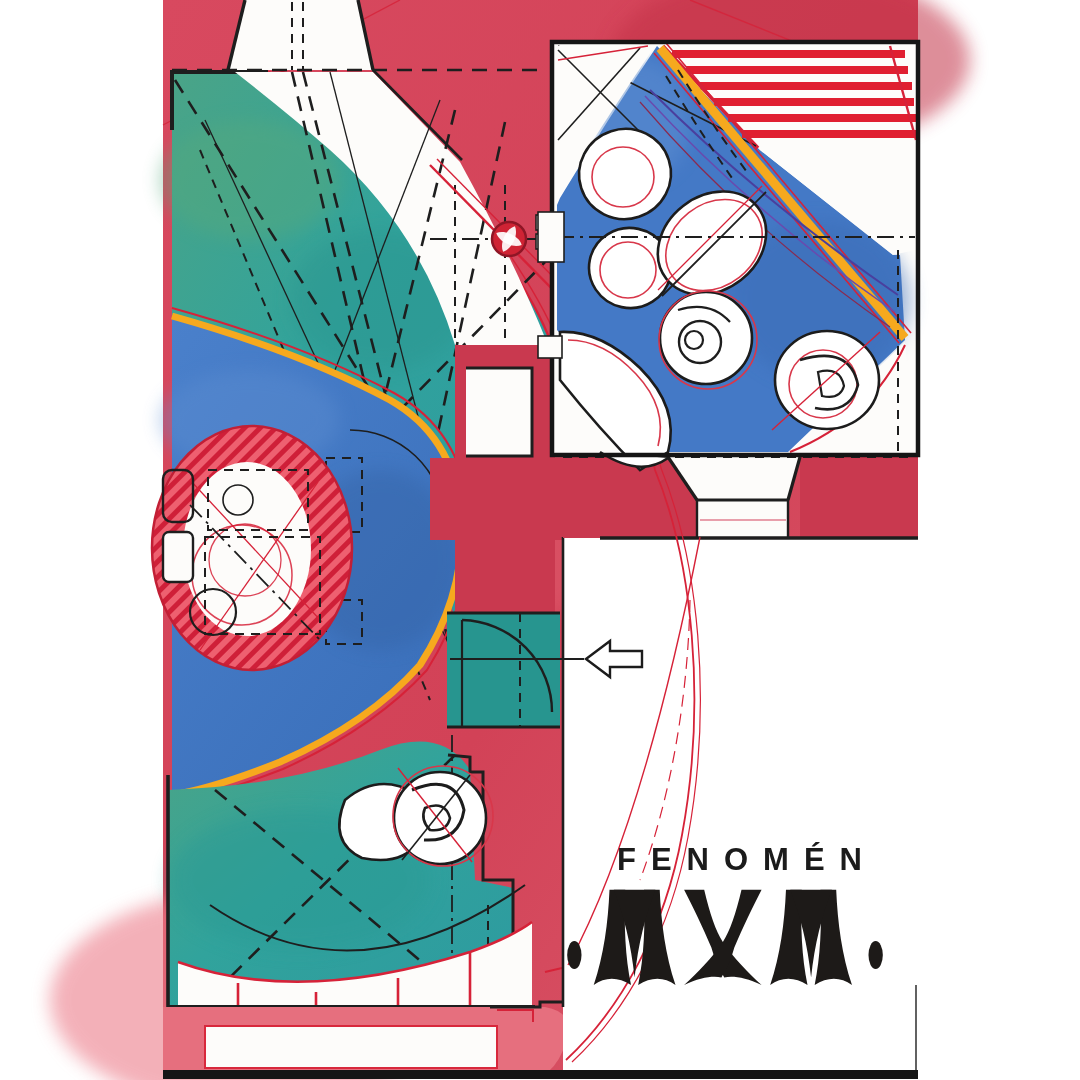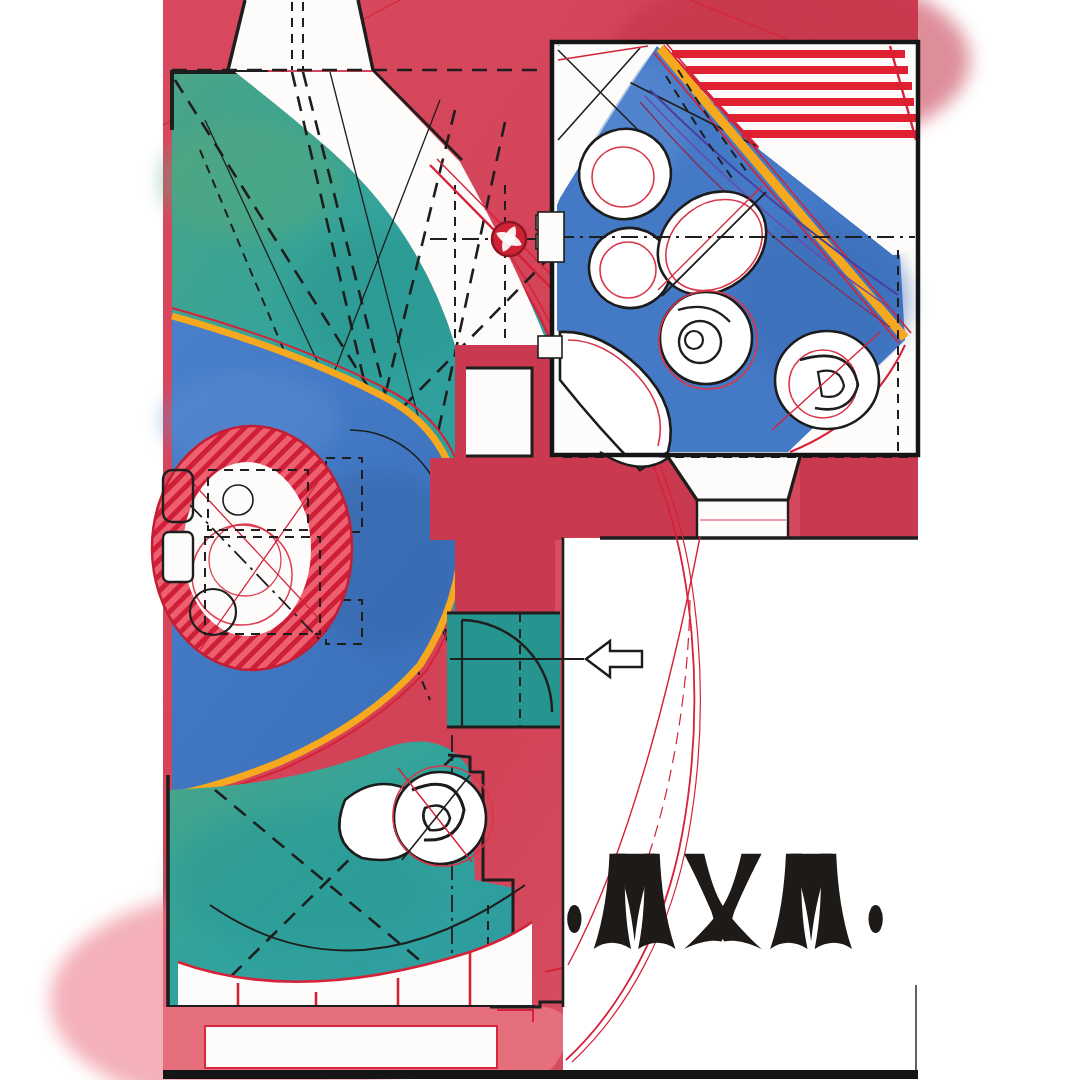--- a/index.html
+++ b/index.html
@@ -291,20 +291,21 @@
       <rect x="538" y="336" width="24" height="22" fill="#fdfcfa" stroke="#1e1e1e" stroke-width="1.6"></rect>
     </g>
 
     <g>
       <rect x="163" y="1070" width="755" height="9" fill="#151515"></rect>
     </g>
   </svg>
   </div>
 
   <div class="brand">
+    <div class="title">FENOMÉN</div>
     <span class="sr">·MXM·</span>
     <svg class="logo-svg" width="330" height="112" viewBox="0 0 460 120" preserveAspectRatio="none" fill="#1d1a18">
       <ellipse cx="20" cy="74" rx="10" ry="15"></ellipse>
       <ellipse cx="440" cy="74" rx="10" ry="15"></ellipse>
       <g>
         <path d="M47 106 C61 74 67 40 69 4 L91 4 C89 44 91 76 99 106 C81 97 63 97 47 106 Z"></path>
         <path d="M161 106 C147 74 141 40 139 4 L117 4 C119 44 117 76 109 106 C127 97 145 97 161 106 Z"></path>
         <path d="M75 4 L133 4 C119 32 109 62 104 98 C99 62 89 32 75 4 Z"></path>
       </g>
       <g>

